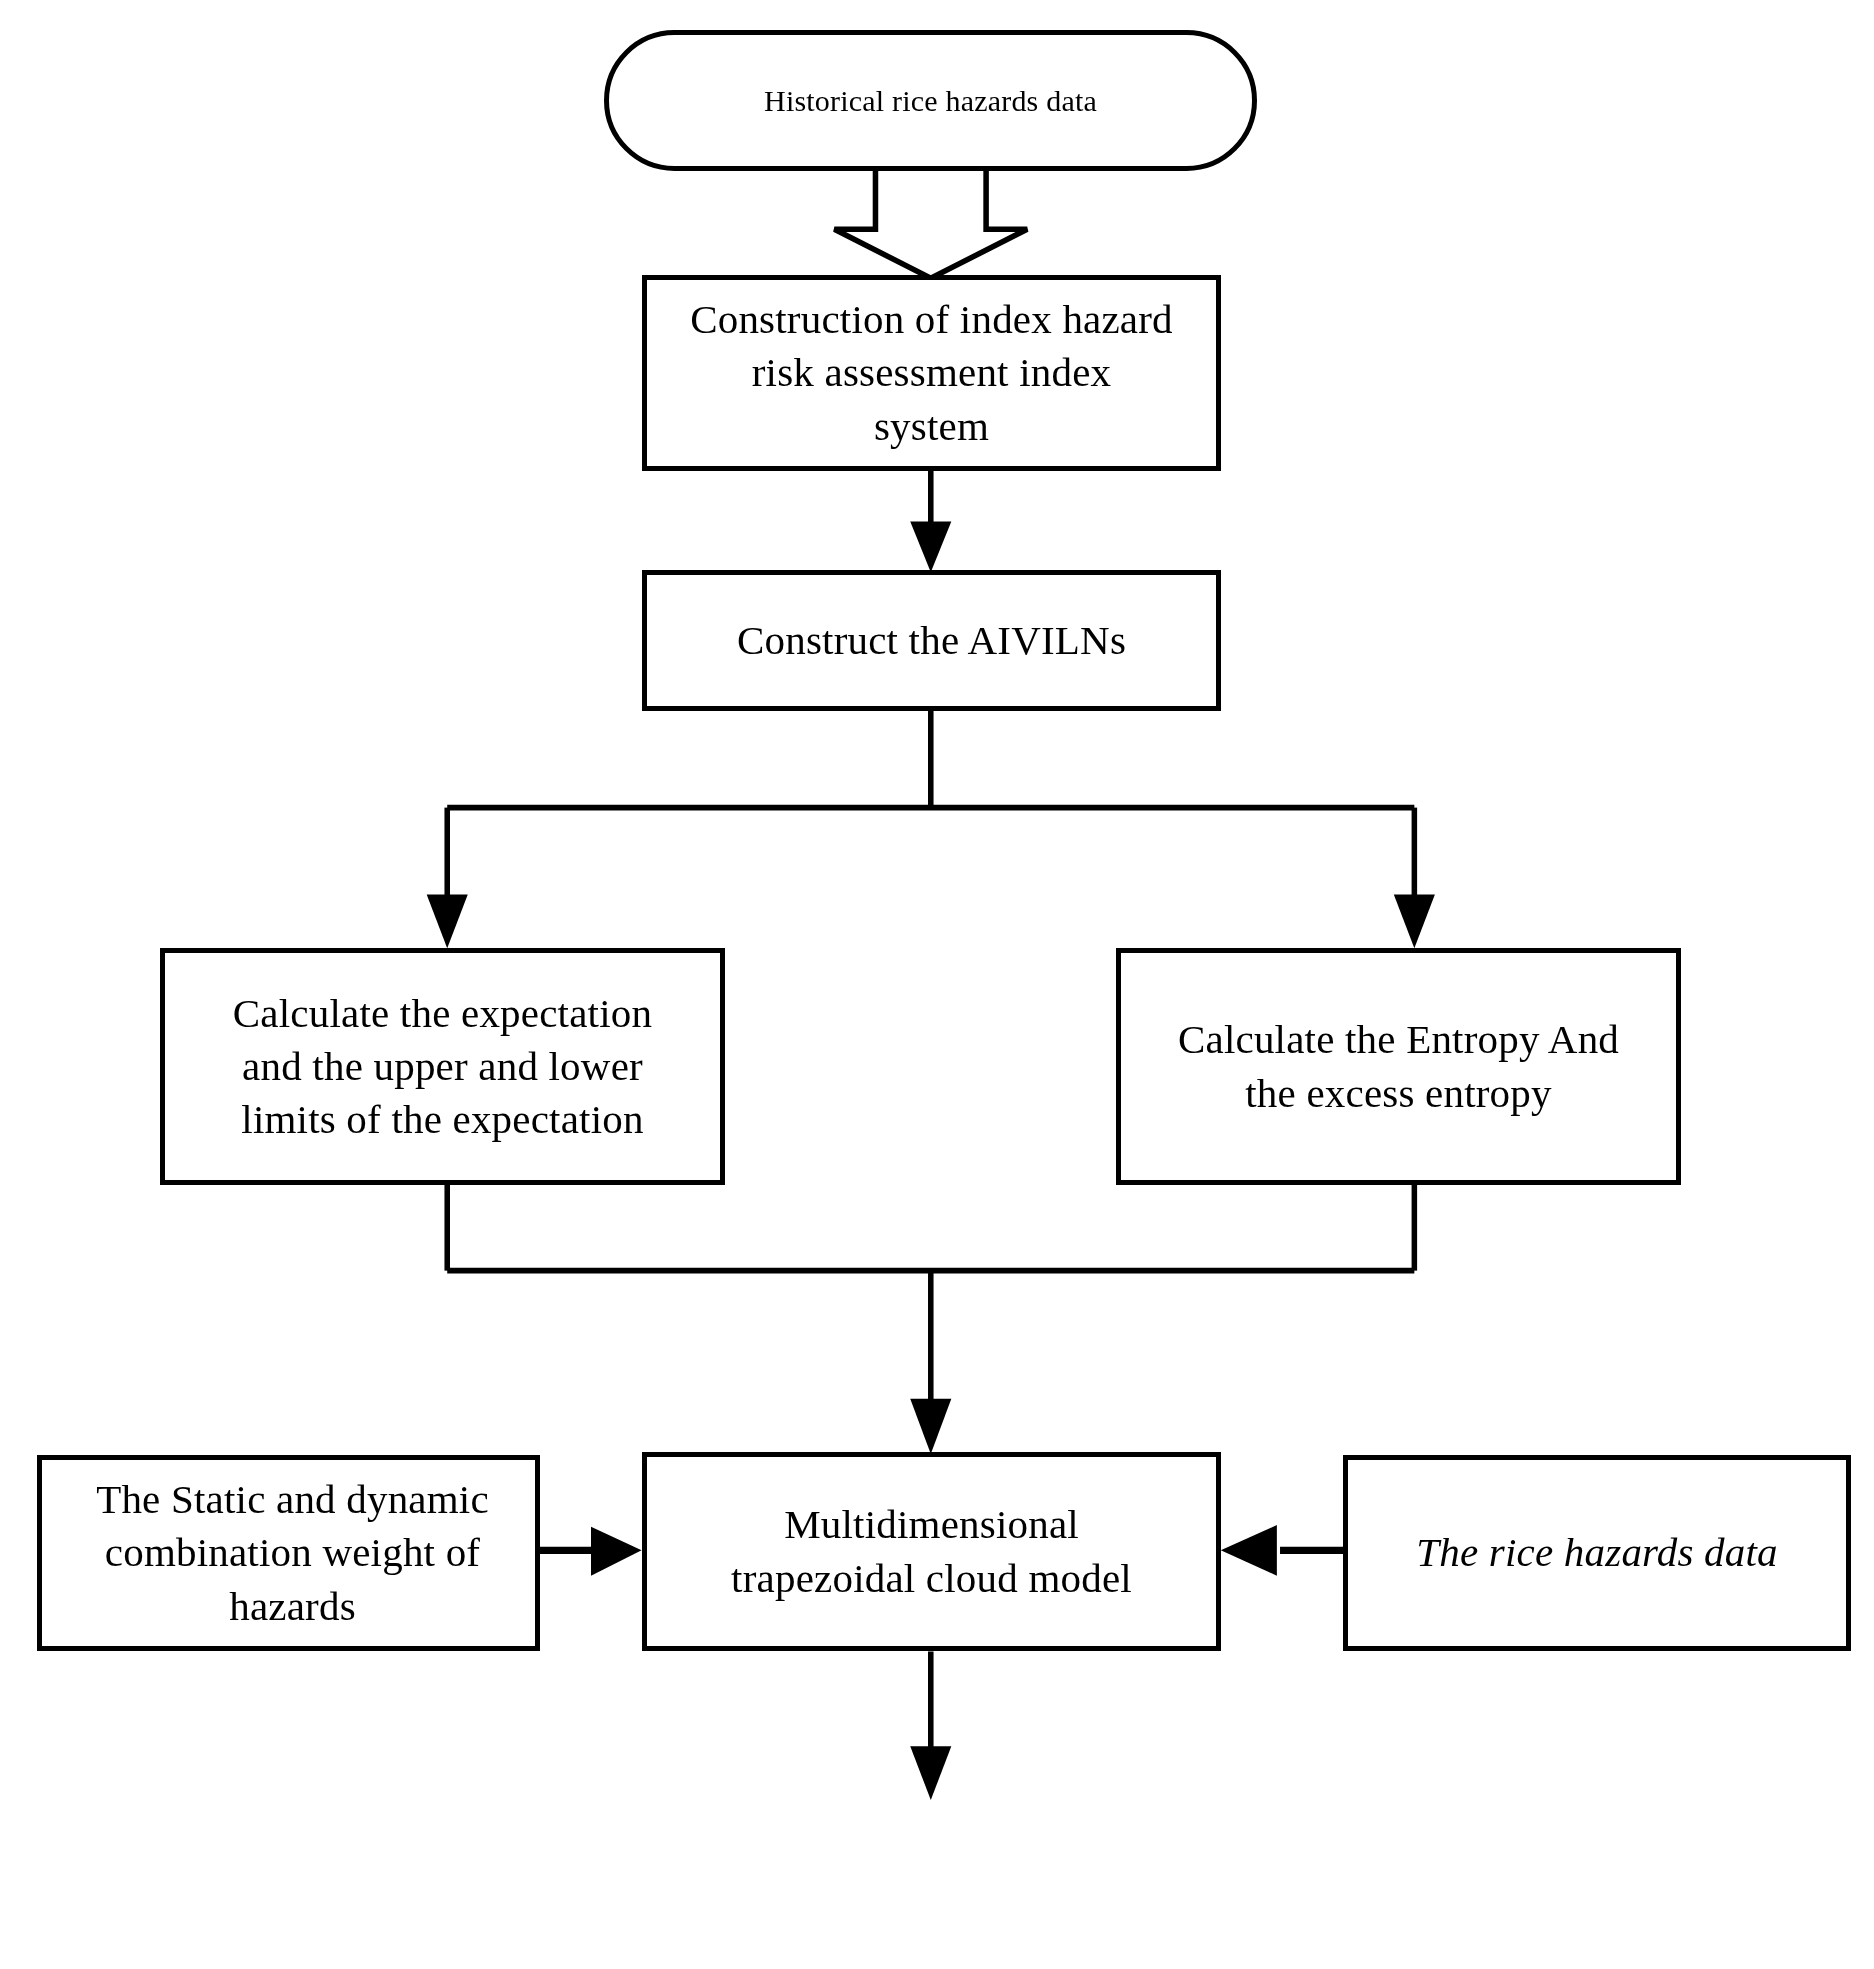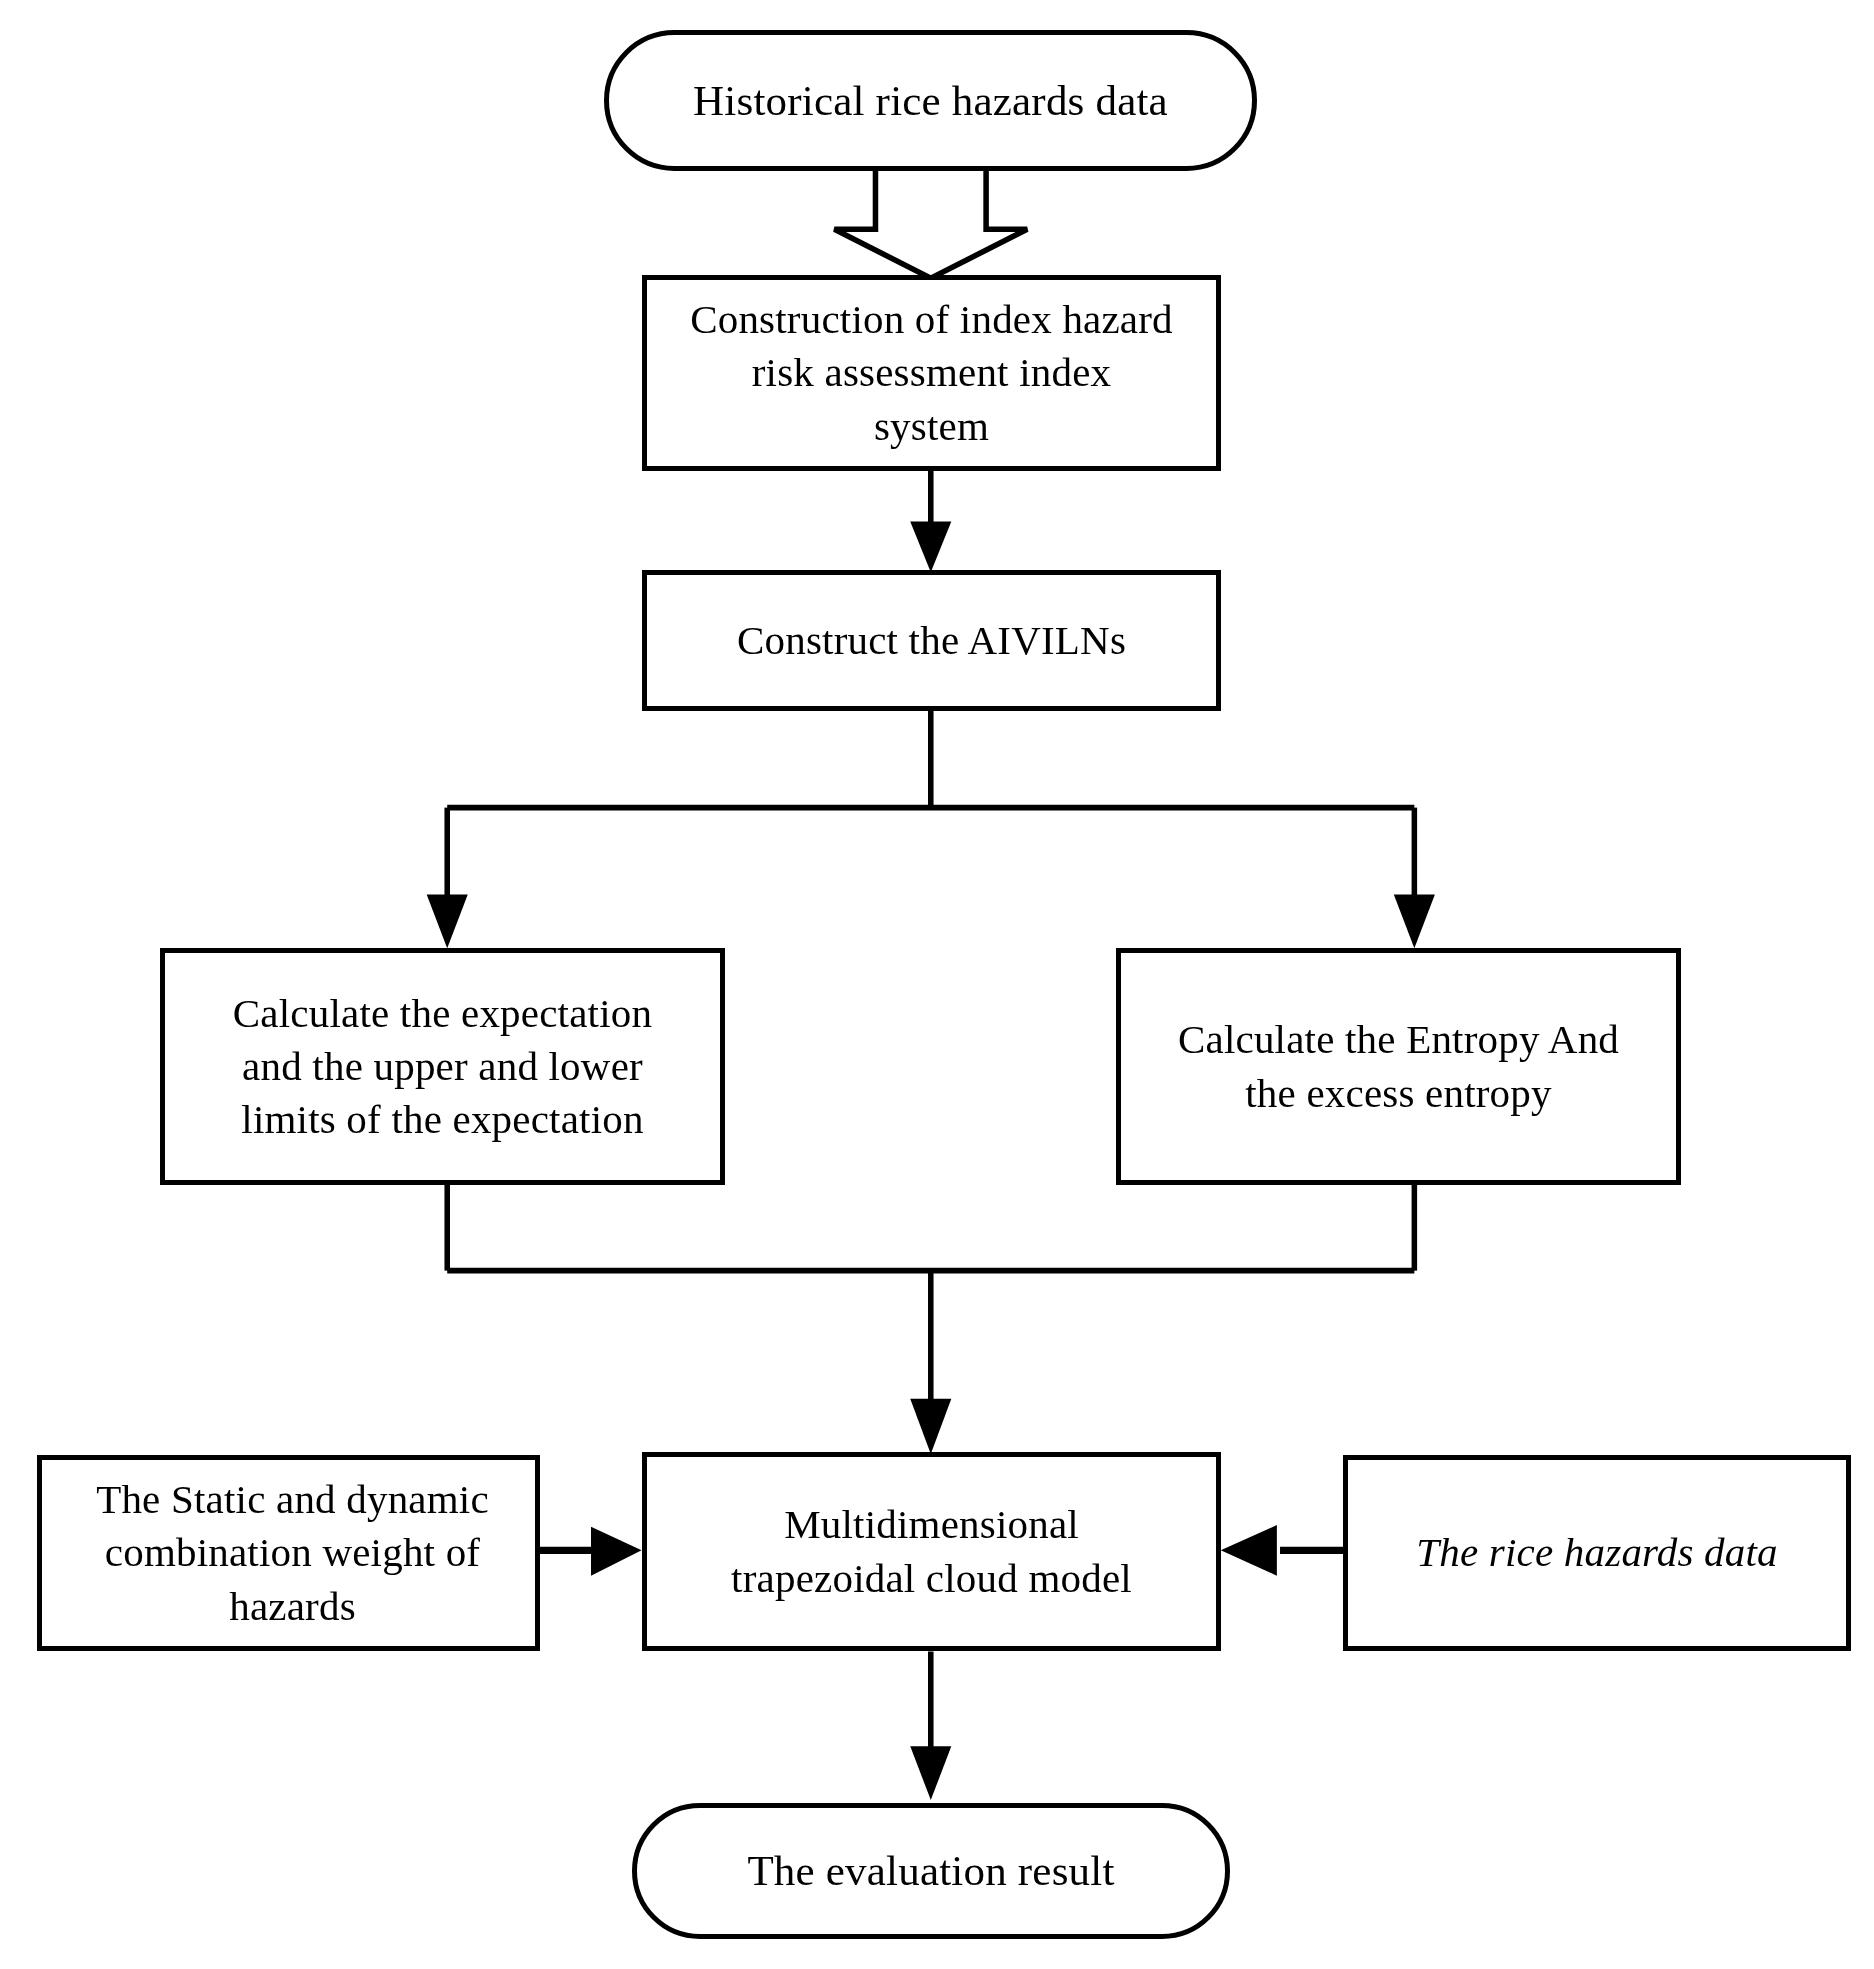--- a/index.html
+++ b/index.html
@@ -32,21 +32,21 @@
     width: 100%;
     white-space: pre-line;
     line-height: 1.30;
     font-size: 41px;
     letter-spacing: 0.2px;
   }
   .stadium {
     border-radius: 71px;
   }
   .stadium .txt {
-    font-size: 43px;
+    font-size: 30px;
   }
   .svg-layer {
     position: absolute;
     left: 0;
     top: 0;
     width: 1875px;
     height: 1970px;
     z-index: 1;
   }
 </style>
@@ -133,18 +133,15 @@
 
   <div class="node" style="left:642px; top:1452px; width:579px; height:199px;">
     <span class="txt">Multidimensional
 trapezoidal cloud model</span>
   </div>
 
   <div class="node" style="left:1343px; top:1455px; width:508px; height:196px;font-style:italic;">
     <span class="txt">The  rice hazards  data</span>
   </div>
 
-  <div class="node stadium" style="left:632px; top:1803px; width:598px; height:136px;">
-    <span class="txt">The  evaluation result</span>
-  </div>
 
 </div>
 
 
 </body></html>

